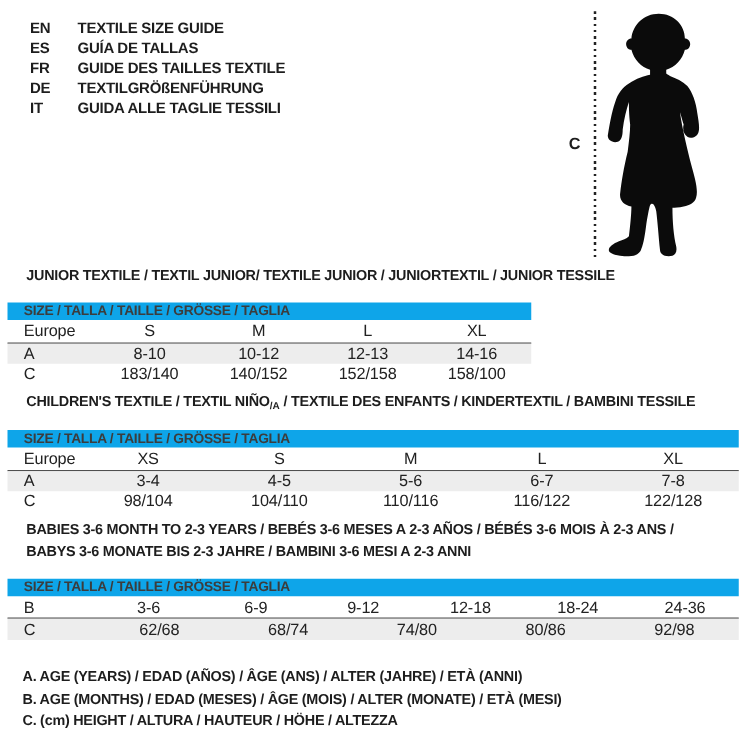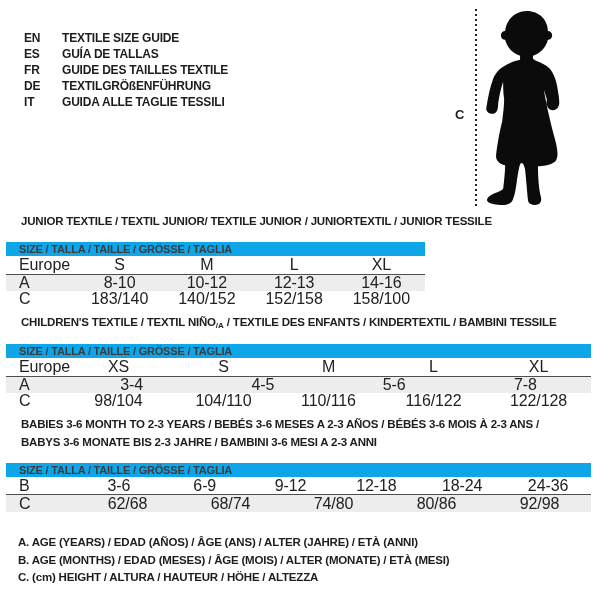--- a/index.html
+++ b/index.html
@@ -1,41 +1,41 @@
 <!DOCTYPE html>
 <html><head>
 <meta charset="utf-8">
 <style>
   html,body{margin:0;padding:0;}
   body{
     width:600px;height:600px;position:relative;background:#ffffff;
     font-family:"Liberation Sans", sans-serif;color:#1d1d1d;overflow:hidden;
   }
   
-  .lang-block{position:absolute;left:24px;top:30px;}
+  .lang-block{position:absolute;left:24px;top:14px;}
   .lang-row{display:flex;height:16px;line-height:16px;font-weight:bold;font-size:12px;letter-spacing:-0.2px;}
   .lang-code{width:38px;}
   
   .height-line{
     position:absolute;left:475px;top:9px;width:2px;height:198px;
     background-image:repeating-linear-gradient(to bottom,#222 0 2px,transparent 2px 5px);
   }
   .height-label{position:absolute;left:455px;top:107px;font-weight:bold;font-size:13px;}
   .silhouette{position:absolute;left:482px;top:10px;width:96px;height:196px;}
   
   .sec-title{position:absolute;left:21px;font-weight:bold;font-size:11.5px;letter-spacing:-0.2px;white-space:nowrap;}
   .sec-title .sub{font-size:8px;vertical-align:-2px;letter-spacing:0;}
   .sec-title.two-line{line-height:18px;}
   
   .size-table{position:absolute;left:6px;}
   .size-bar{
     height:14px;line-height:14px;background:#0ea5e9;color:#3c3c3c;
     font-weight:bold;font-size:11px;padding-left:13px;letter-spacing:-0.2px;
   }
-  .trow{display:flex;font-size:16px;letter-spacing:-0.1px;color:#222;}
+  .trow{display:flex;font-size:13px;letter-spacing:-0.1px;color:#222;}
   .trow.h18{height:18px;line-height:18px;}
   .trow.h16{height:16px;line-height:16px;}
   .trow.h17{height:17px;line-height:17px;}
   .trow.first{border-bottom:1px solid #4f4f4f;}
   .trow.alt{background:#ededed;}
   .tlabel{padding-left:13px;box-sizing:border-box;}
   .t1 .tlabel{width:70px;}
   .t2 .tlabel{width:60px;}
   .t3 .tlabel{width:70px;}
   .tcell{flex:1;text-align:center;}
@@ -111,20 +111,21 @@
     <span class="tcell">S</span>
     <span class="tcell">M</span>
     <span class="tcell">L</span>
     <span class="tcell">XL</span>
   </div>
   <div class="trow h16 alt">
     <span class="tlabel">A</span>
     <span class="tcell">3-4</span>
     <span class="tcell">4-5</span>
     <span class="tcell">5-6</span>
+    <span class="tcell">6-7</span>
     <span class="tcell">7-8</span>
   </div>
   <div class="trow h16">
     <span class="tlabel">C</span>
     <span class="tcell">98/104</span>
     <span class="tcell">104/110</span>
     <span class="tcell">110/116</span>
     <span class="tcell">116/122</span>
     <span class="tcell">122/128</span>
   </div>

